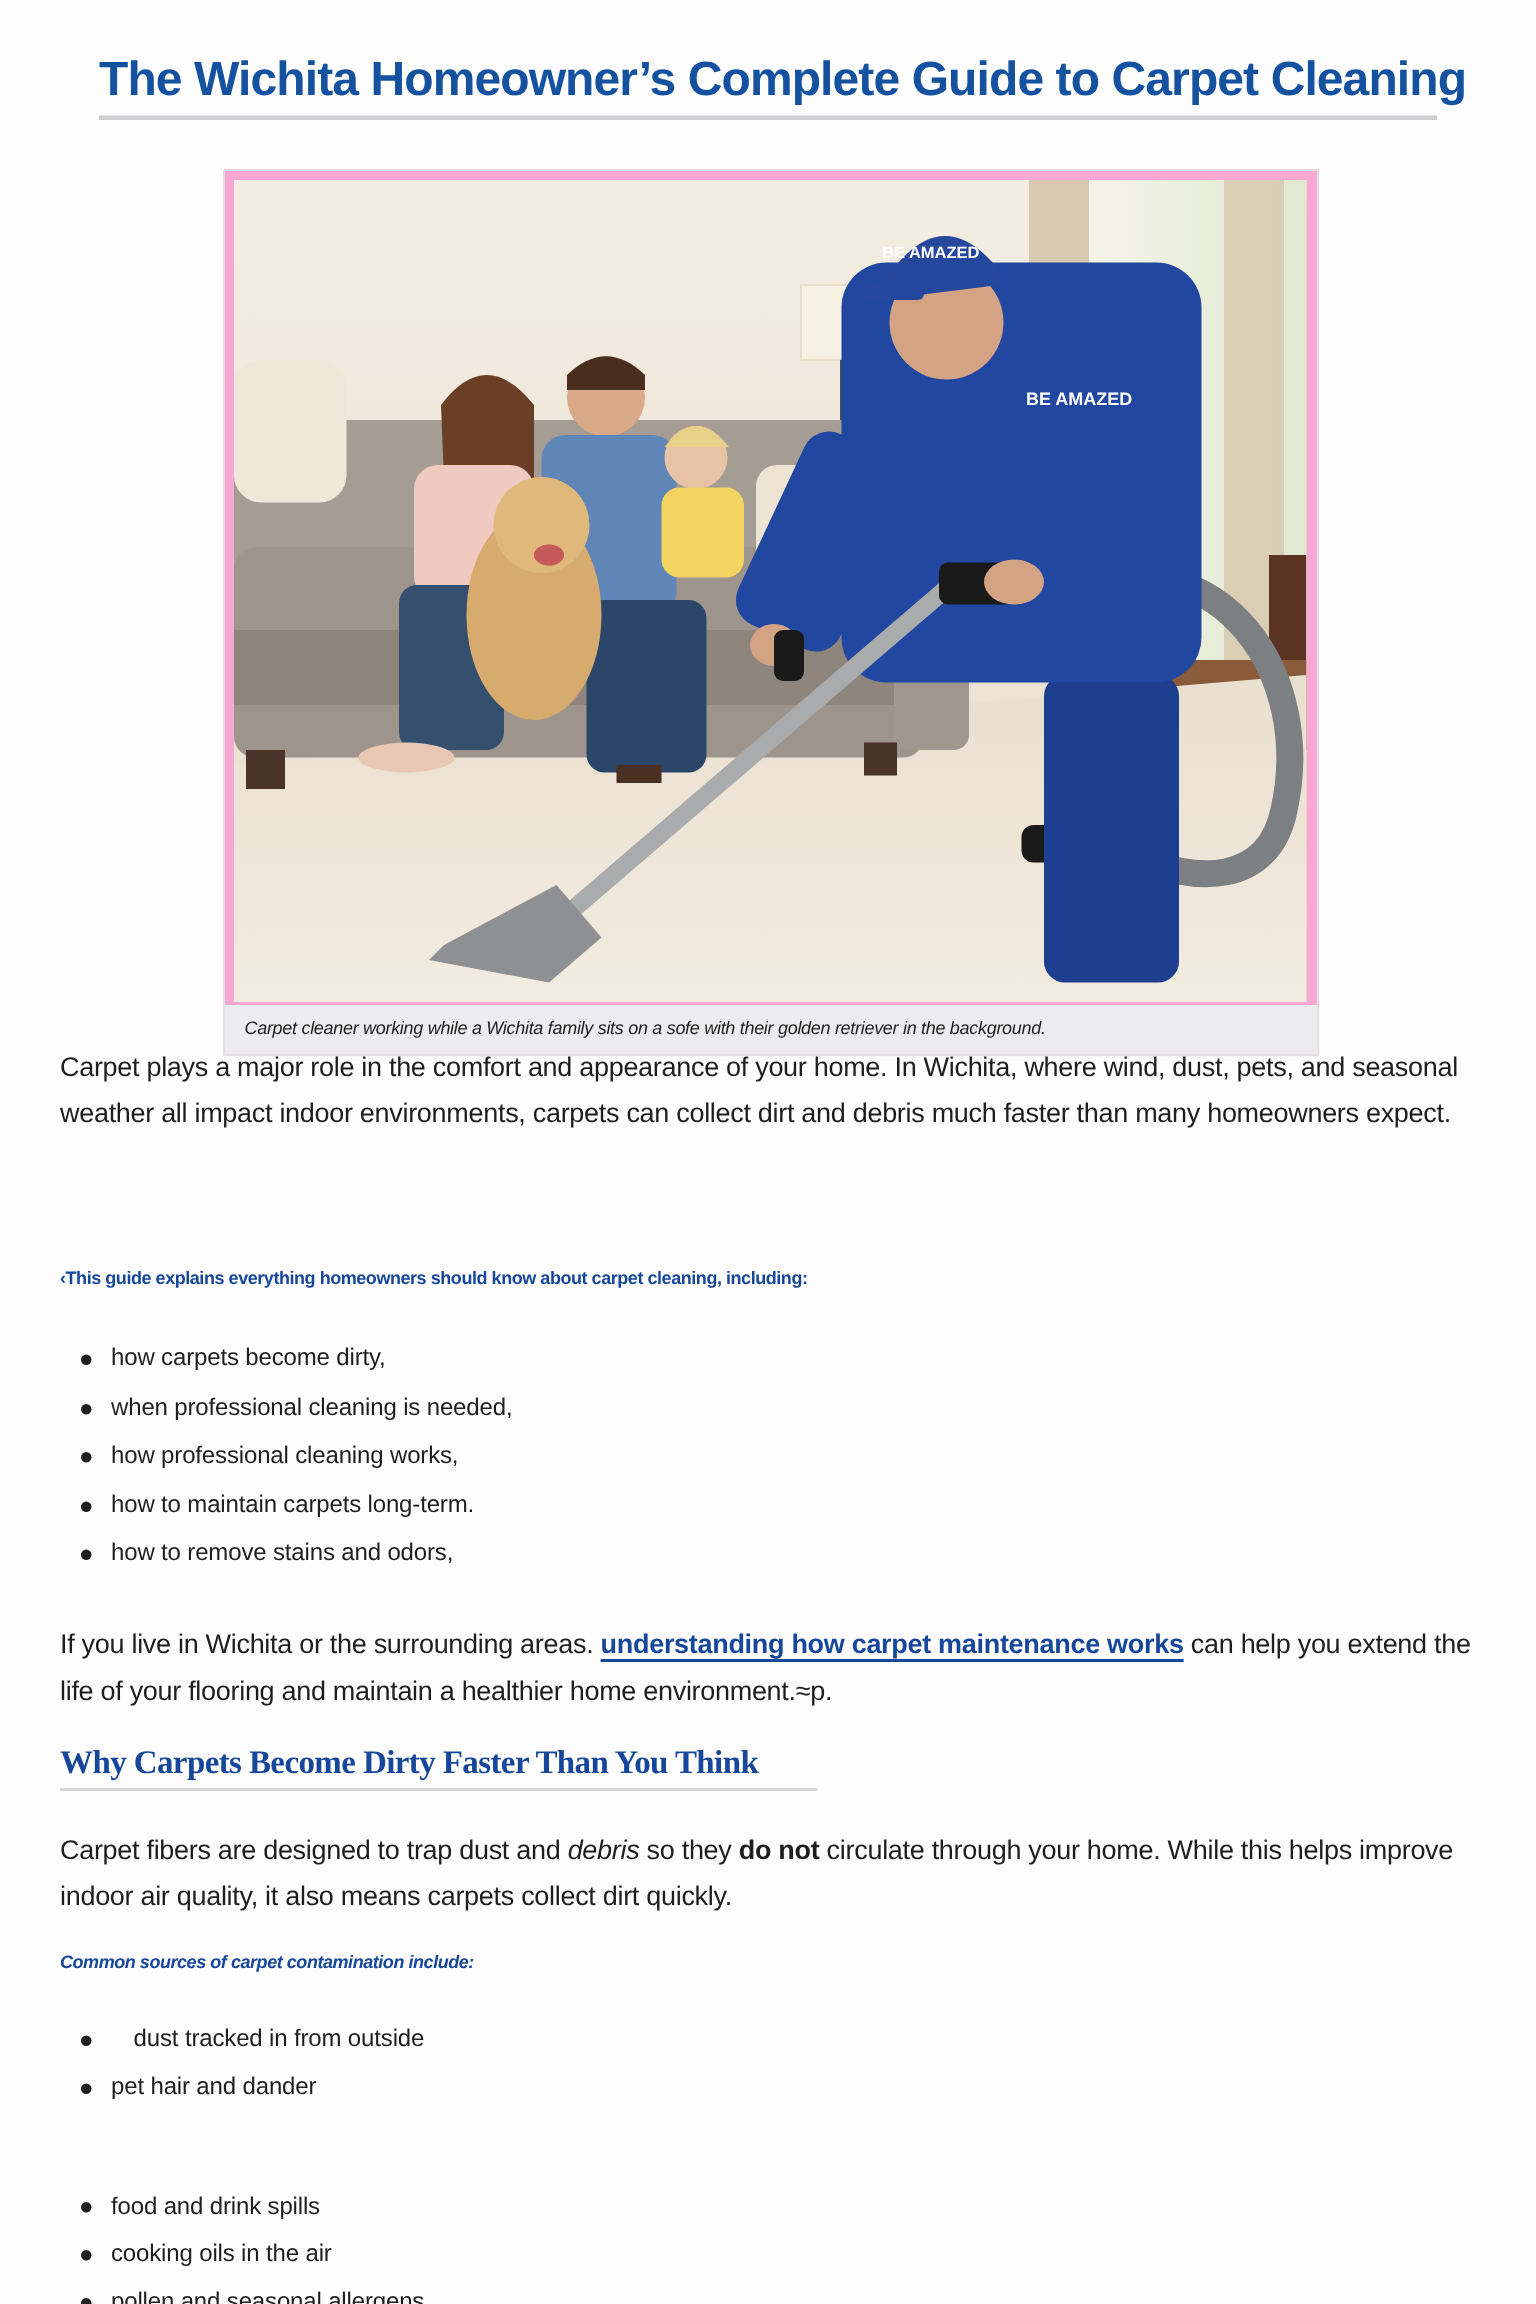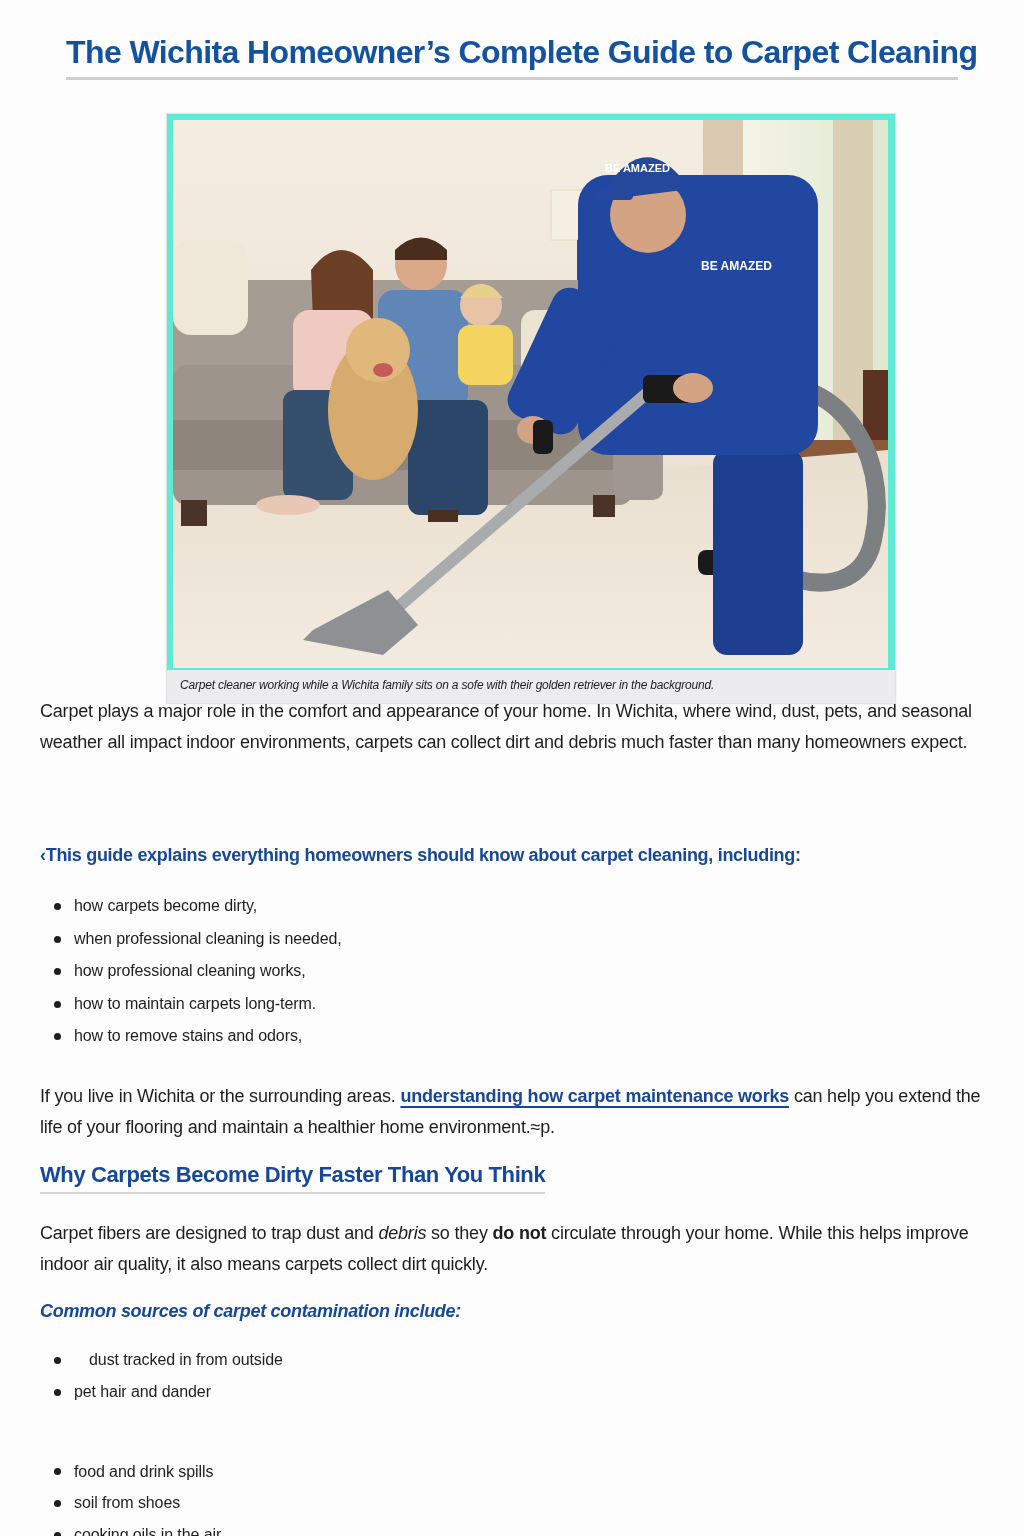--- a/index.html
+++ b/index.html
@@ -3,29 +3,29 @@
   <meta charset="utf-8">
   <style>
     html, body { margin: 0; padding: 0; background: #fdfdfd; }
     body { width: 1024px; height: 1536px; overflow: hidden; position: relative;
       font-family: "Liberation Sans", sans-serif; color: #1e1e1e; }
     .title { position: absolute; left: 66px; top: 28px; width: 892px; margin: 0;
       font-family: Liberation Sans, sans-serif; font-weight: 700; font-size: 32px;
       color: #1452a0; letter-spacing: -0.6px; white-space: nowrap; line-height: 48px; }
     .title-rule { position: absolute; left: 66px; top: 77px; width: 892px; height: 3px; background: #cfcfd2; }
 
-    .figure { position: absolute; left: 166px; top: 113px; width: 728px; height: 589px;
-      background: #5eead4; border: 1px solid #e2e2e2; box-shadow: 0 0 2px rgba(0,0,0,0.08); }
+    .figure { position: absolute; left: 149px; top: 113px; width: 728px; height: 589px;
+      background: #f9a8d4; border: 1px solid #e2e2e2; box-shadow: 0 0 2px rgba(0,0,0,0.08); }
     .photo { position: absolute; left: 6px; top: 6px; width: 715px; height: 548px; overflow: hidden; background: #efe6d6; }
     .caption-bar { position: absolute; left: 0; top: 556px; width: 728px; height: 33px; background: #ececee; }
     .caption { position: absolute; left: 13px; top: 8px; font-size: 12px; font-style: italic; color: #1e1e1e; white-space: nowrap; letter-spacing: -0.2px; }
 
     .p { position: absolute; left: 40px; margin: 0; font-size: 18px; line-height: 31px; color: #1e1e1e; letter-spacing: -0.2px; }
-    .lead { position: absolute; left: 40px; margin: 0; font-size: 18px; font-weight: 700; color: #16479a; letter-spacing: -0.3px; white-space: nowrap; }
-    .h2 { position: absolute; left: 40px; margin: 0; font-size: 22px; font-weight: 700; color: #16479a; letter-spacing: -0.4px; white-space: nowrap; }
+    .lead { position: absolute; left: 40px; margin: 0; font-size: 12px; font-weight: 700; color: #16479a; letter-spacing: -0.3px; white-space: nowrap; }
+    .h2 { position: absolute; left: 40px; margin: 0; font-size: 22px; font-weight: 700; color: #16479a; letter-spacing: -0.4px; white-space: nowrap; font-family: Liberation Serif, serif; }
     .h2-rule { position: absolute; left: 40px; height: 2px; background: #d6d6d8; }
     ul.bul { position: absolute; left: 48px; margin: 0; padding: 0; list-style: none; }
     ul.bul li { position: relative; padding-left: 26px; font-size: 16px; color: #1e1e1e; white-space: nowrap; letter-spacing: -0.1px; }
     ul.bul li .dot { position: absolute; left: 6px; top: 50%; width: 7px; height: 7px; margin-top: -3px; border-radius: 50%; background: #1e1e1e; }
     a.inlink { color: #16479a; font-weight: 700; text-decoration: underline; text-underline-offset: 4px; text-decoration-thickness: 2px; }
     em.it { font-style: italic; }
     strong.b { font-weight: 700; }
   </style>
 </head>
 <body>
@@ -137,16 +137,15 @@
 <div class="h2-rule" style="top:1192px; width:505px;"></div>
 
 <p class="p" style="top:1218px; width:950px;"><span>Carpet fibers are designed to trap dust and </span><em class="it">debris</em><span> so they </span><strong class="b">do not</strong><span> circulate through your home. While this helps improve indoor air quality, it also means carpets collect dirt quickly.</span></p>
 
 <p class="lead" style="top:1301px; font-style:italic;">Common sources of carpet contamination include:</p>
 
 <ul class="bul" style="top:1344px;">
   <li style="height:31.8px; line-height:31.8px;text-align:right;"><span class="dot"></span><span>dust tracked in from outside</span></li>
   <li style="height:31.8px; line-height:31.8px;"><span class="dot"></span><span>pet hair and dander</span></li>
   <li style="height:31.8px; line-height:31.8px;margin-top:48px;"><span class="dot"></span><span>food and drink spills</span></li>
-  <li style="height:31.8px; line-height:31.8px;"><span class="dot"></span><span>soil from shoes</span></li>
   <li style="height:31.8px; line-height:31.8px;"><span class="dot"></span><span>cooking oils in the air</span></li>
   <li style="height:31.8px; line-height:31.8px;"><span class="dot"></span><span>pollen and seasonal allergens</span></li>
 </ul>
 
 </body></html>

